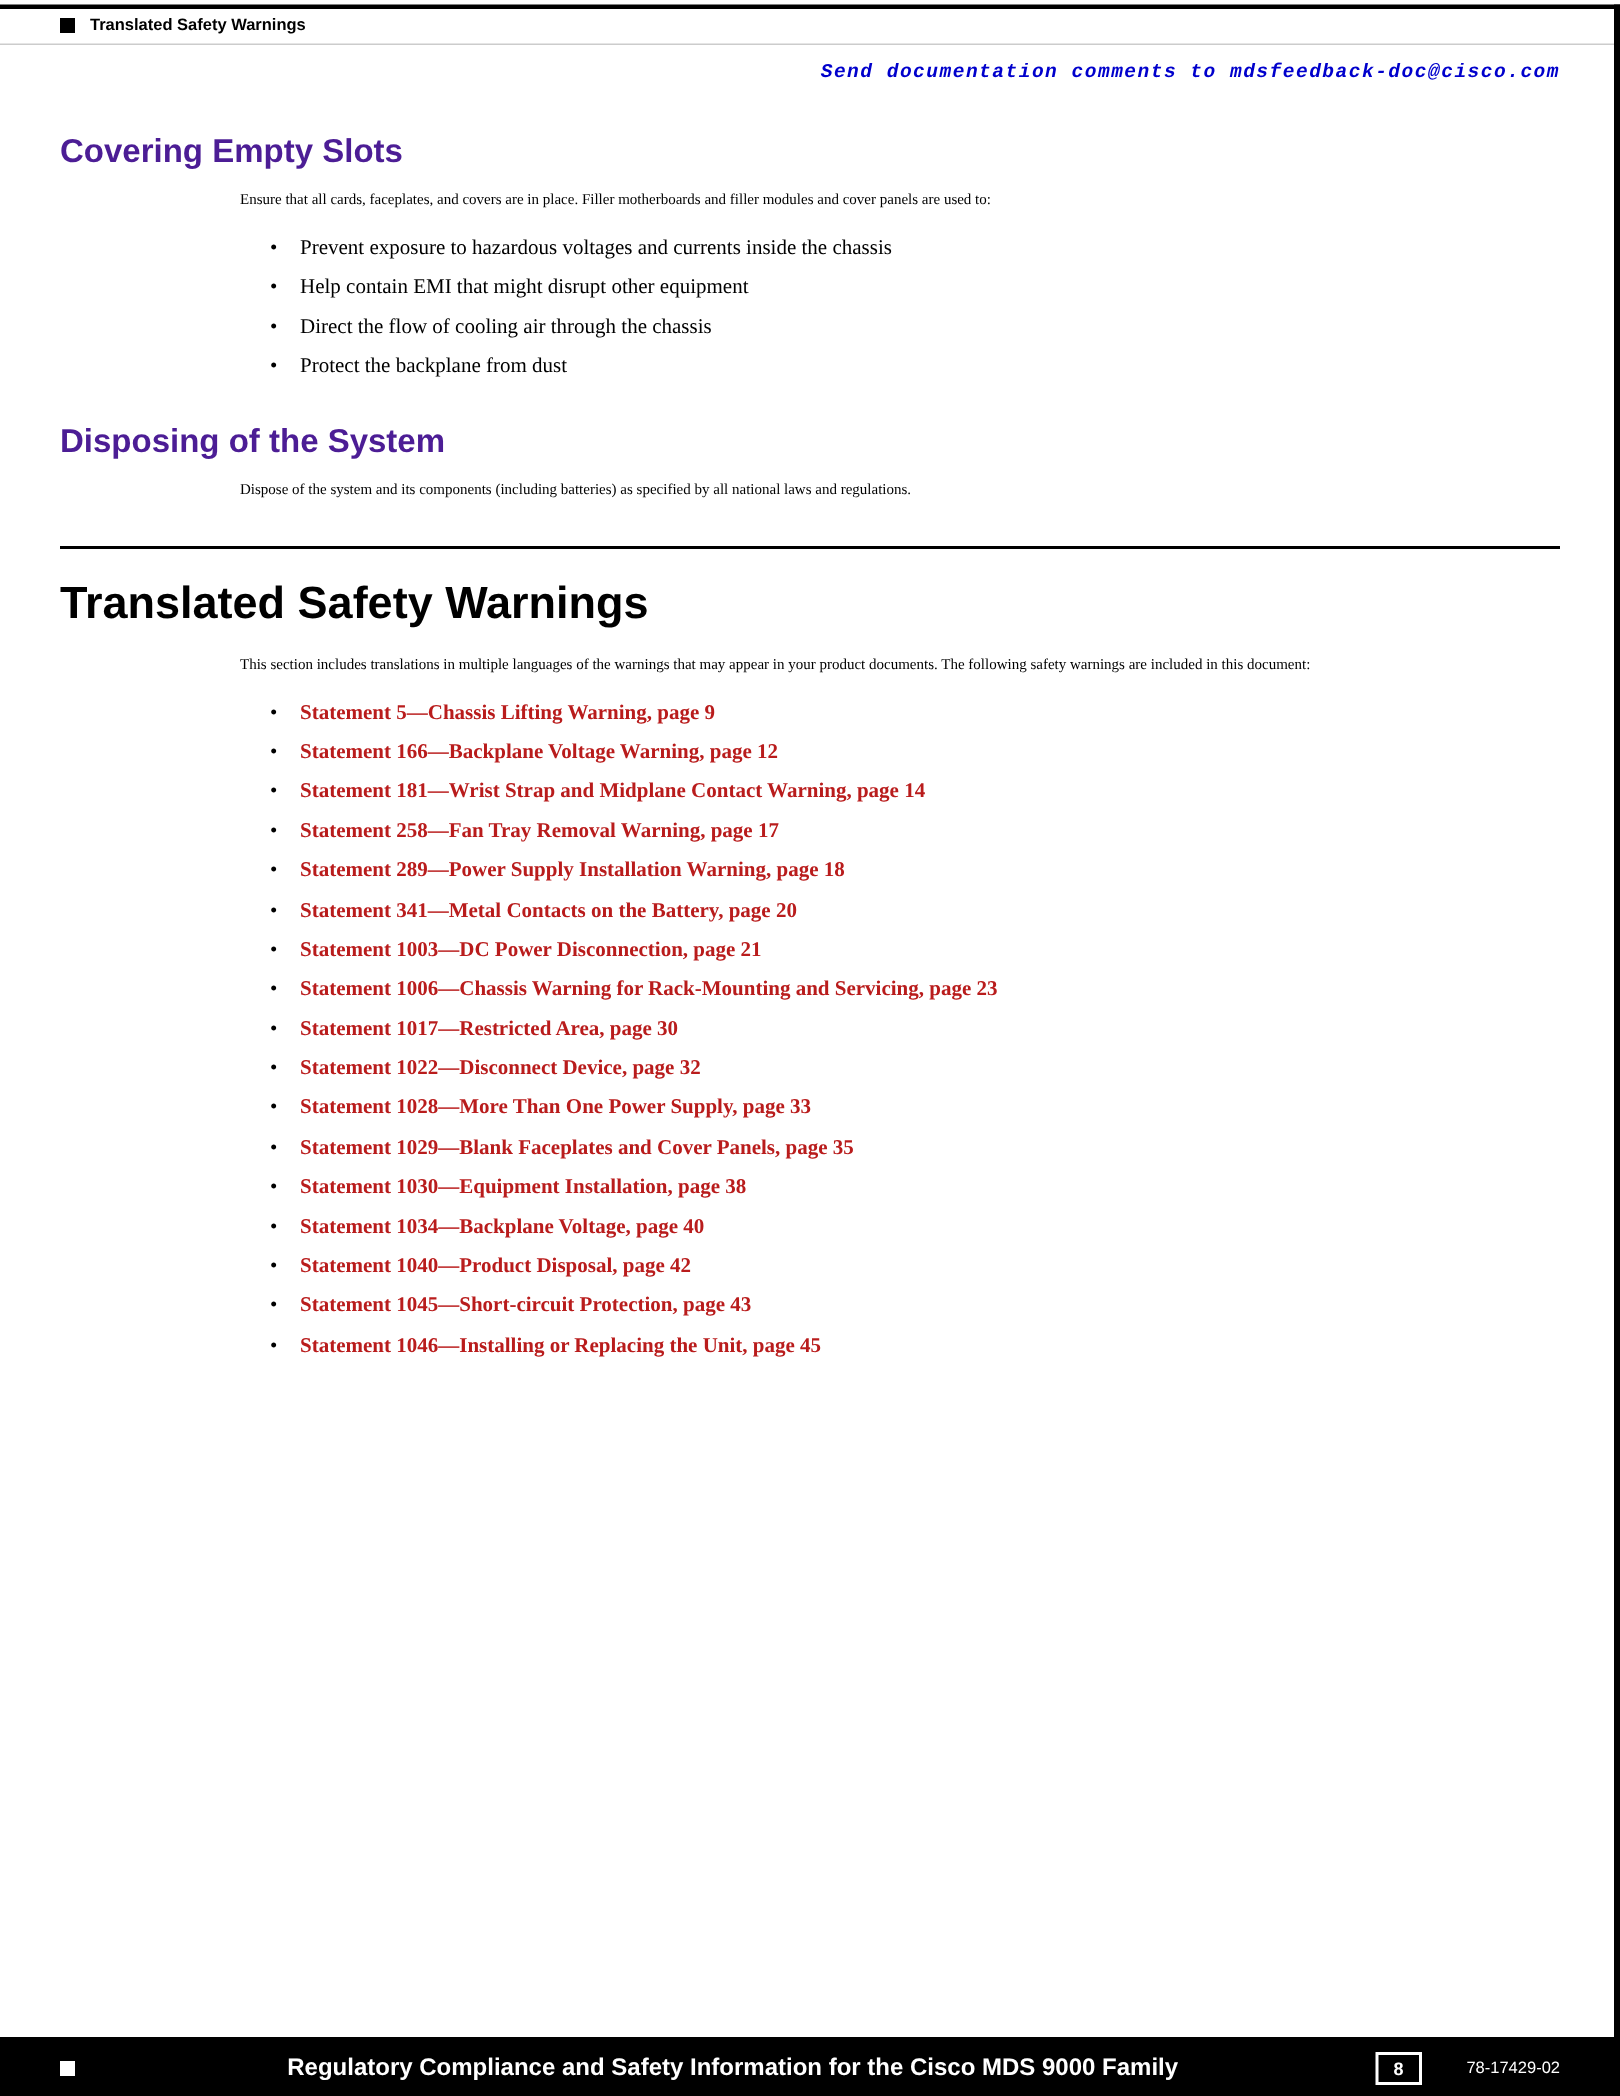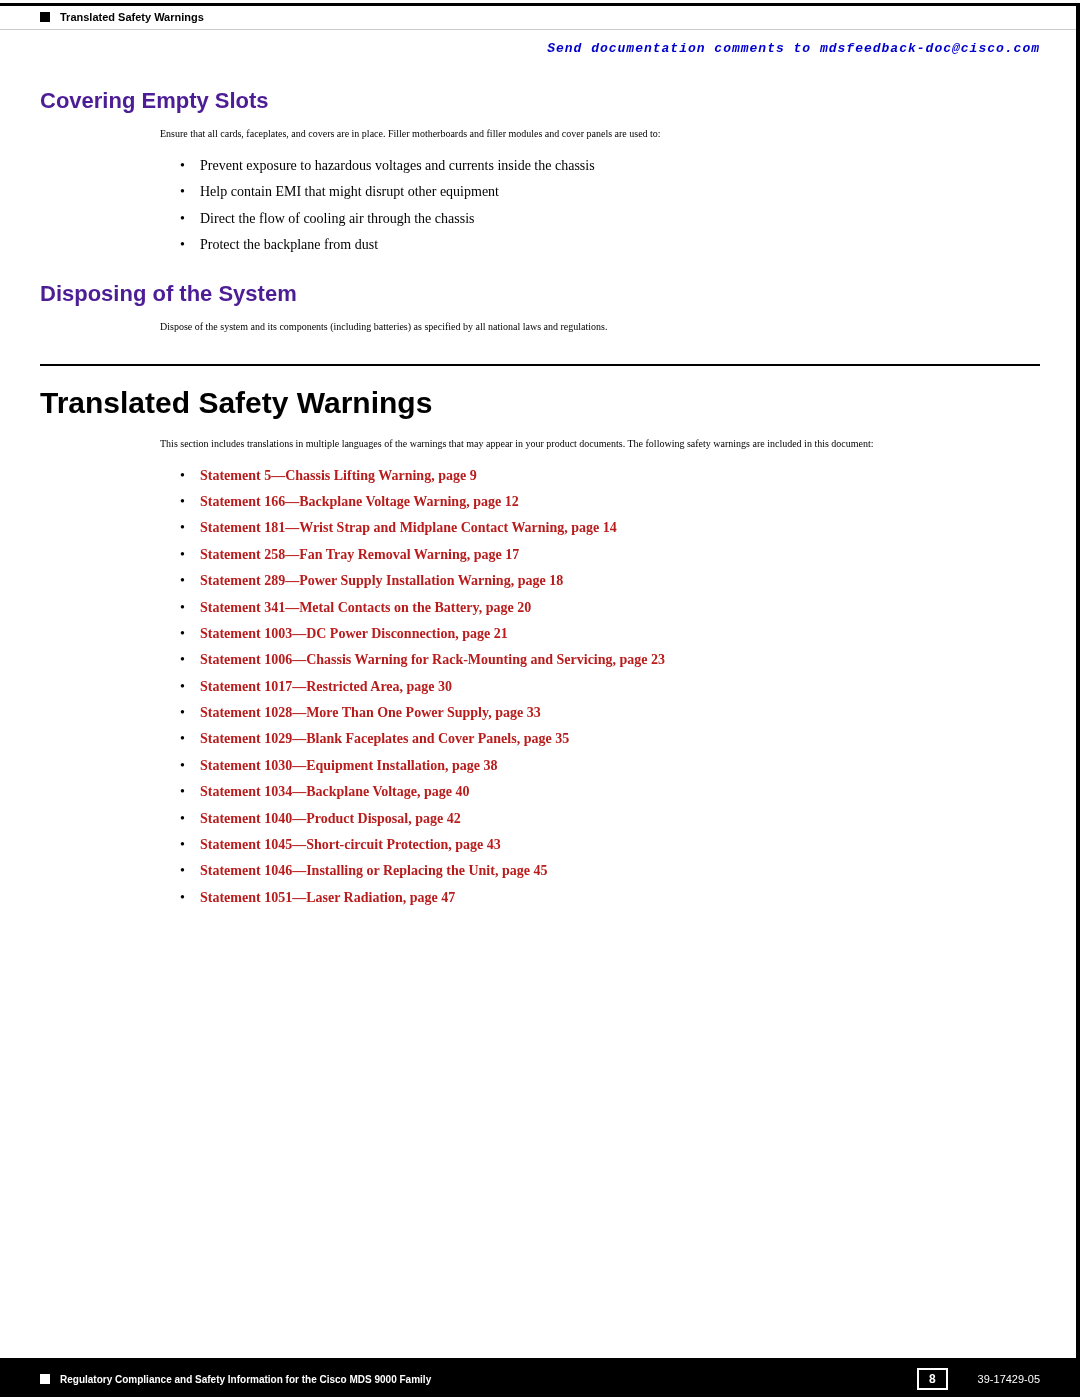--- a/index.html
+++ b/index.html
@@ -160,25 +160,25 @@
     .footer-square {
       width: 10px;
       height: 10px;
       background: #ffffff;
       margin-right: 10px;
       flex-shrink: 0;
     }
 
     .footer-center-text {
       font-family: Arial, Helvetica, sans-serif;
-      font-size: 10px;
+      font-size: 16px;
       font-weight: bold;
       color: #ffffff;
       flex: 1;
-      text-align: left;
+      text-align: center;
     }
 
     .footer-page-box {
       background: #000000;
       border: 2px solid #ffffff;
       color: #ffffff;
       font-family: Arial, Helvetica, sans-serif;
       font-size: 12px;
       font-weight: bold;
       padding: 2px 10px;
@@ -244,35 +244,35 @@
     <ul class="bullet-list">
       <li><a href="#">Statement 5—Chassis Lifting Warning, page 9</a></li>
       <li><a href="#">Statement 166—Backplane Voltage Warning, page 12</a></li>
       <li><a href="#">Statement 181—Wrist Strap and Midplane Contact Warning, page 14</a></li>
       <li><a href="#">Statement 258—Fan Tray Removal Warning, page 17</a></li>
       <li><a href="#">Statement 289—Power Supply Installation Warning, page 18</a></li>
       <li><a href="#">Statement 341—Metal Contacts on the Battery, page 20</a></li>
       <li><a href="#">Statement 1003—DC Power Disconnection, page 21</a></li>
       <li><a href="#">Statement 1006—Chassis Warning for Rack-Mounting and Servicing, page 23</a></li>
       <li><a href="#">Statement 1017—Restricted Area, page 30</a></li>
+      <li><a href="#">Statement 1022—Disconnect Device, page 32</a></li>
       <li><a href="#">Statement 1028—More Than One Power Supply, page 33</a></li>
       <li><a href="#">Statement 1029—Blank Faceplates and Cover Panels, page 35</a></li>
       <li><a href="#">Statement 1030—Equipment Installation, page 38</a></li>
       <li><a href="#">Statement 1034—Backplane Voltage, page 40</a></li>
       <li><a href="#">Statement 1040—Product Disposal, page 42</a></li>
       <li><a href="#">Statement 1045—Short-circuit Protection, page 43</a></li>
       <li><a href="#">Statement 1046—Installing or Replacing the Unit, page 45</a></li>
-      <li><a href="#">Statement 1051—Laser Radiation, page 47</a></li>
     </ul>
 
   </div>
 
   <div class="footer">
     <div class="footer-square"></div>
     <span class="footer-center-text">Regulatory Compliance and Safety Information for the Cisco MDS 9000 Family</span>
     <div class="footer-right">
       <div class="footer-page-box">8</div>
-      <span class="footer-doc-num">39-17429-05</span>
+      <span class="footer-doc-num">78-17429-02</span>
     </div>
   </div>
 
   <div class="right-border"></div>
 </div>
 
 </body></html>

